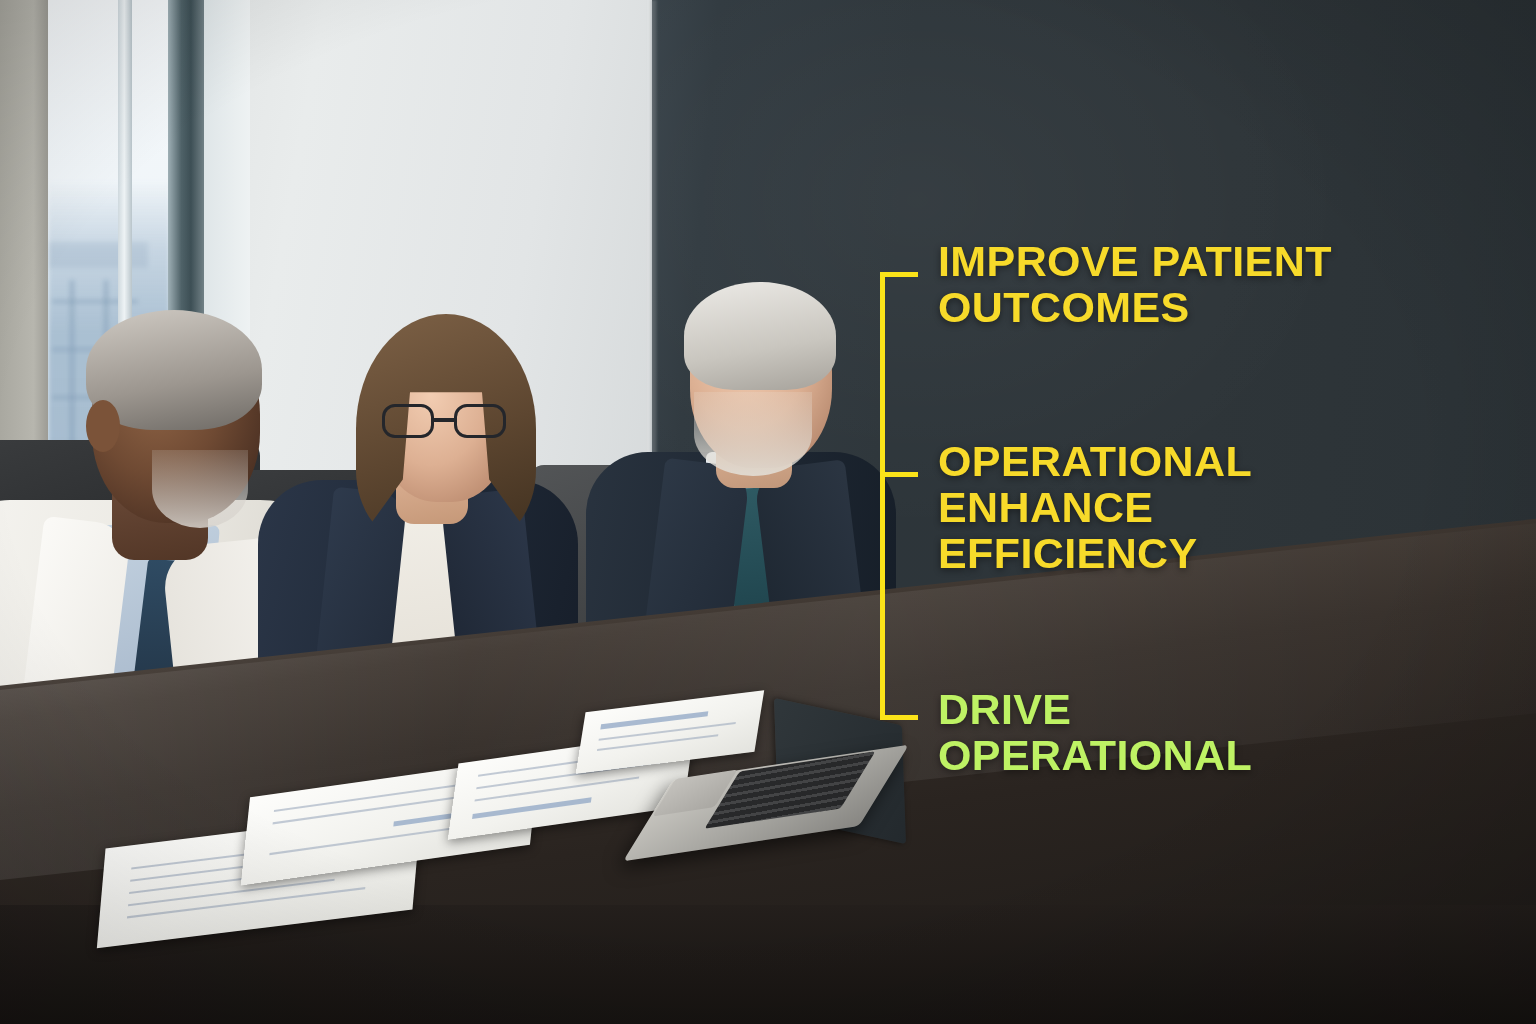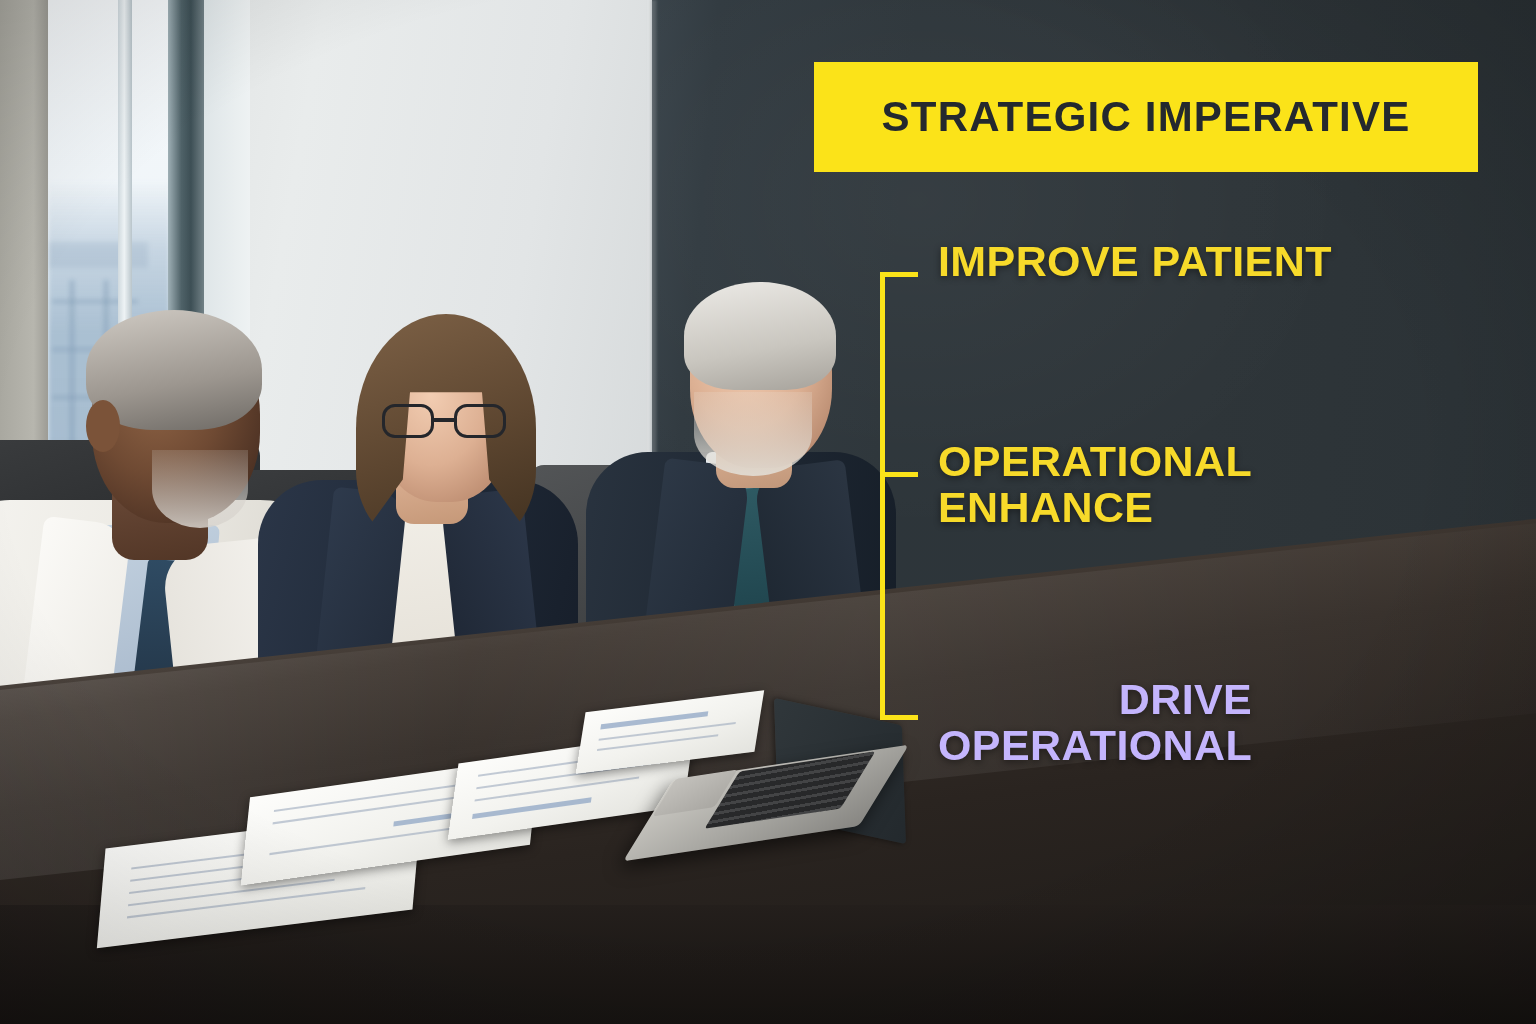--- a/index.html
+++ b/index.html
@@ -276,38 +276,37 @@
                   transform:skewY(-8.5deg) skewX(-34deg); border-radius:3px; opacity:.92;"></div>
       <div style="position:absolute; left:16px; top:58px; width:62px; height:34px;
                   background:linear-gradient(150deg,#c4c2bd,#a9a7a2);
                   transform:skewY(-8.5deg) skewX(-34deg); border-radius:3px;"></div>
     </div>
 
     <div style="position:absolute; inset:0; pointer-events:none;
                 background:radial-gradient(ellipse 88% 88% at 46% 44%, rgba(0,0,0,0) 52%, rgba(0,0,0,.30) 100%);"></div>
   </div>
 
-  <div class="banner" style="background: rgb(251, 227, 25);">
-    <span class="banner-txt" style="color: rgb(36, 41, 46);">STRATEGIC IMPERATIVE</span>
-  </div>
 
   <div class="connector">
     <div class="conn-v" style="background: rgb(251, 227, 25);"></div>
     <div class="conn-h" style="background: rgb(251, 227, 25); top: 0px;"></div>
     <div class="conn-h" style="background: rgb(251, 227, 25); top: 200px;"></div>
     <div class="conn-h" style="background: rgb(251, 227, 25); top: 443px;"></div>
   </div>
 
   <div class="bullets">
       <div class="bullet" style="top: 2px; color: rgb(247, 218, 42);">
         <div>IMPROVE PATIENT</div>
+        <div>OUTCOMES</div>
       </div>
       <div class="bullet" style="top: 202px; color: rgb(247, 218, 42);">
         <div>OPERATIONAL</div>
         <div>ENHANCE</div>
-      </div>
-      <div class="bullet" style="top: 440px; color: #c4b5fd; text-align: right;">
+        <div>EFFICIENCY</div>
+      </div>
+      <div class="bullet" style="top: 450px; color: #bef264;">
         <div>DRIVE</div>
         <div>OPERATIONAL</div>
       </div>
     </div>
 
 </div>
 
 </body></html>

